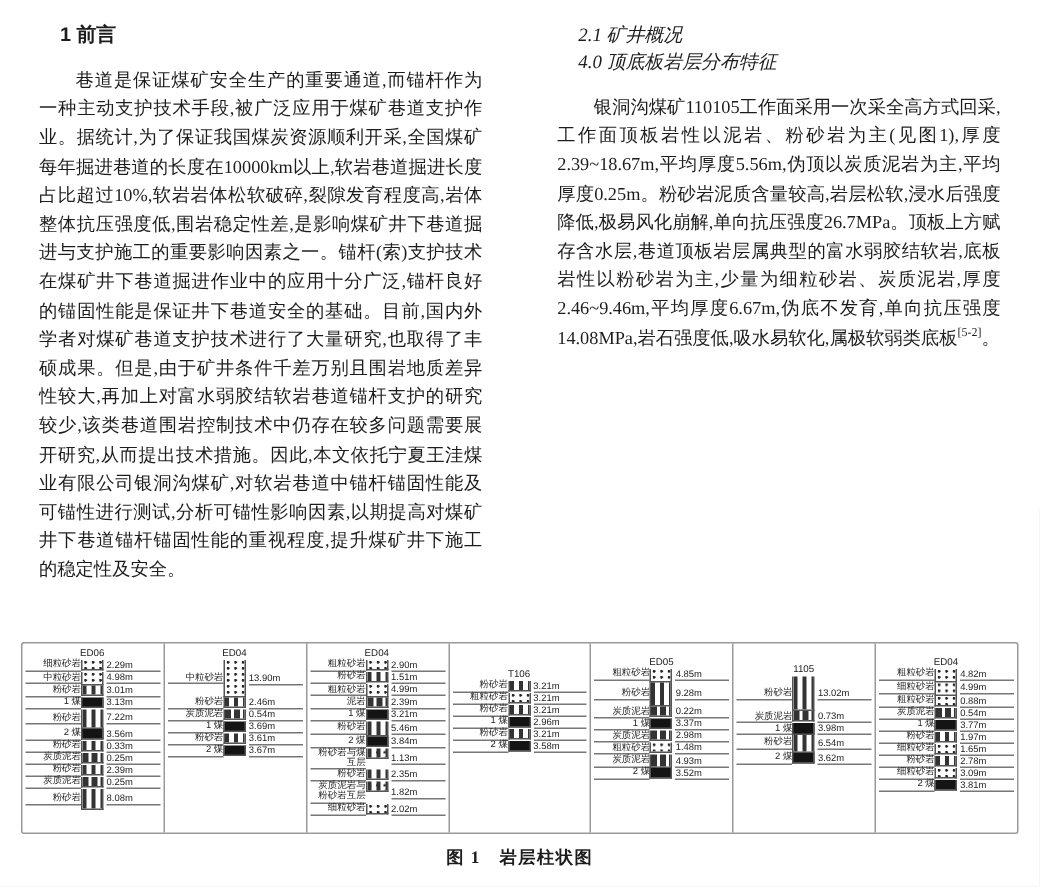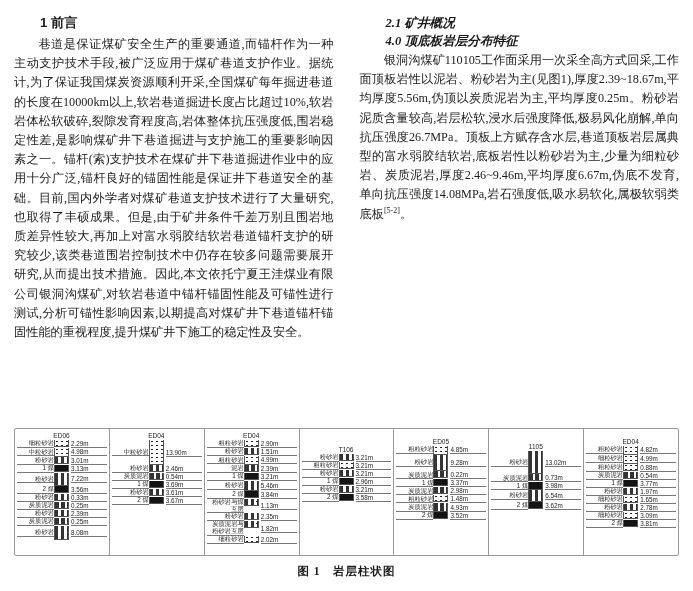--- a/index.html
+++ b/index.html
@@ -3,22 +3,22 @@
 <meta charset="utf-8">
 <style>
   html,body{margin:0;padding:0;background:#e8e8e6;}
   body{width:693px;height:591px;overflow:hidden;}
   .page{width:693px;height:591px;background:#ffffff;box-sizing:border-box;
         padding:14px 14px 6px 14px;
         font-family:"Liberation Serif","DejaVu Serif",serif;color:#1c1c1c;}
   .columns{display:flex;gap:26px;height:408px;overflow:hidden;}
   .col{flex:1;min-width:0;}
   .h1{font-weight:bold;font-size:13.2px;margin:0 0 3px 26px;font-family:"Liberation Sans","DejaVu Sans",sans-serif;}
-  .sub{font-style:italic;font-size:12.6px;margin:1px 0 1px 26px;font-weight:700;}
-  p.body{margin:0;font-size:12.2px;line-height:19.2px;text-align:justify;text-indent:2em;}
+  .sub{font-style:italic;font-size:12.6px;margin:1px 0 1px 26px;font-weight:400;}
+  p.body{margin:12px;font-size:12.2px;line-height:19.2px;text-align:justify;text-indent:2em;}
   sup{font-size:8px;line-height:0;}
   
   .figure{margin-top:6px;}
   .fig-title{text-align:center;font-size:10.5px;font-weight:bold;margin:0 0 2px 0;}
   .panels{display:flex;border:1px solid #999;border-radius:2px;align-items:flex-start;
           min-height:126px;background:#fff;}
   .bh-panel{flex:1;min-width:0;border-right:1px solid #999;box-sizing:border-box;
             padding:3px 2px 2px 2px;height:126px;}
   .bh-panel:last-child{border-right:none;}
   .bh-panel:nth-child(4){padding-top:17px;}

